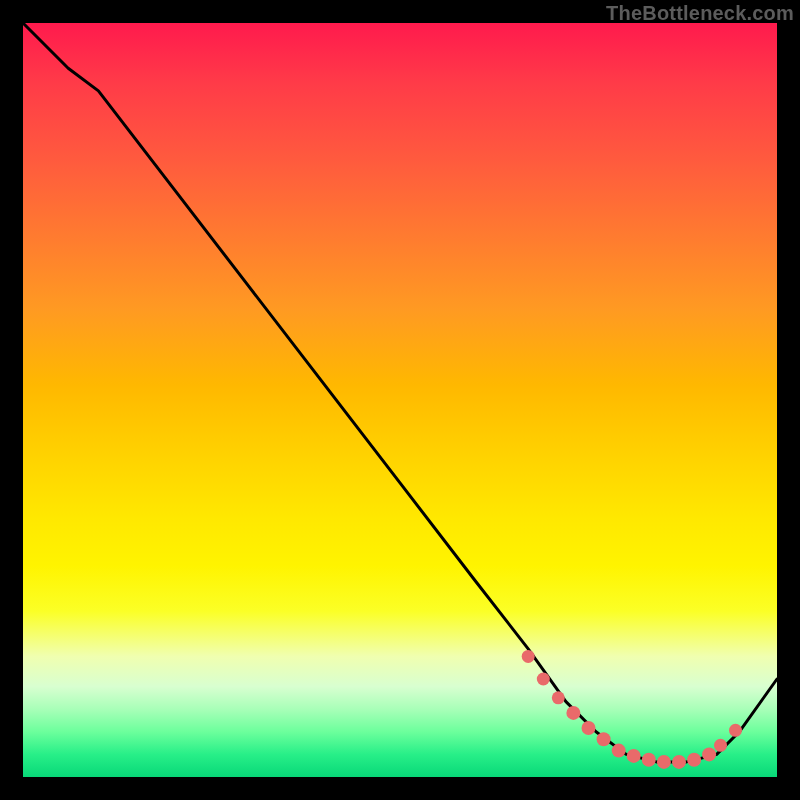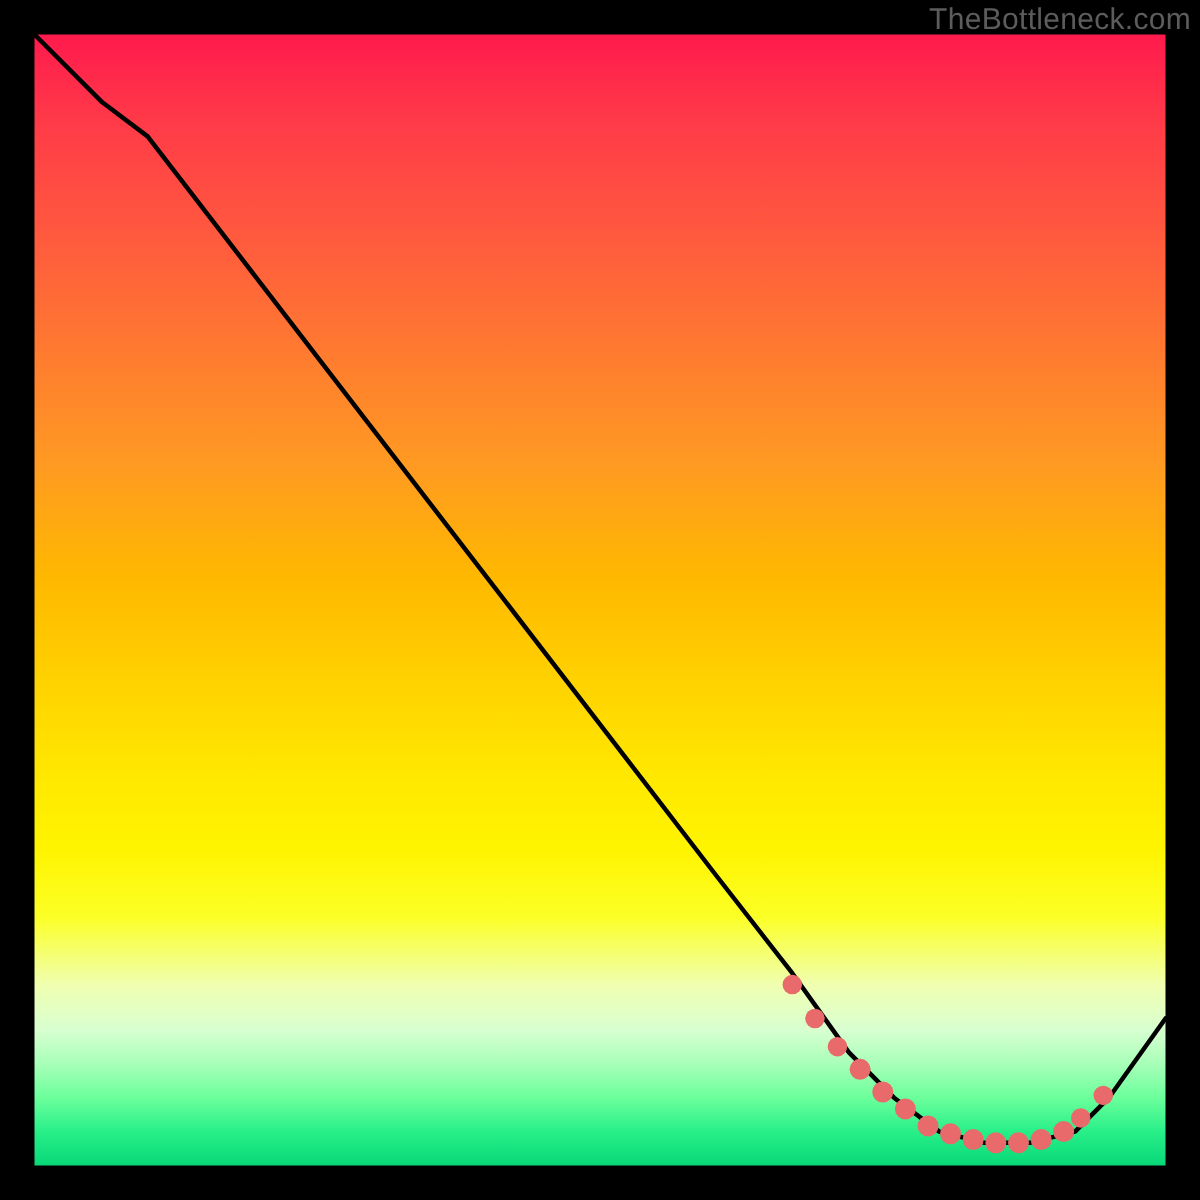--- a/index.html
+++ b/index.html
@@ -42,21 +42,21 @@
       #6cff9c 94%,
       #28ef88 97%,
       #08d878 100%
     );
   }
   .attribution {
     position: absolute;
     right: 6px;
     top: 2px;
     font-size: 20px;
-    font-weight: 400;
+    font-weight: 700;
     color: #5c5c5c;
     letter-spacing: 0.2px;
   }
   svg.curve {
     position: absolute;
     left: 0;
     top: 0;
     width: 754px;
     height: 754px;
     overflow: visible;

